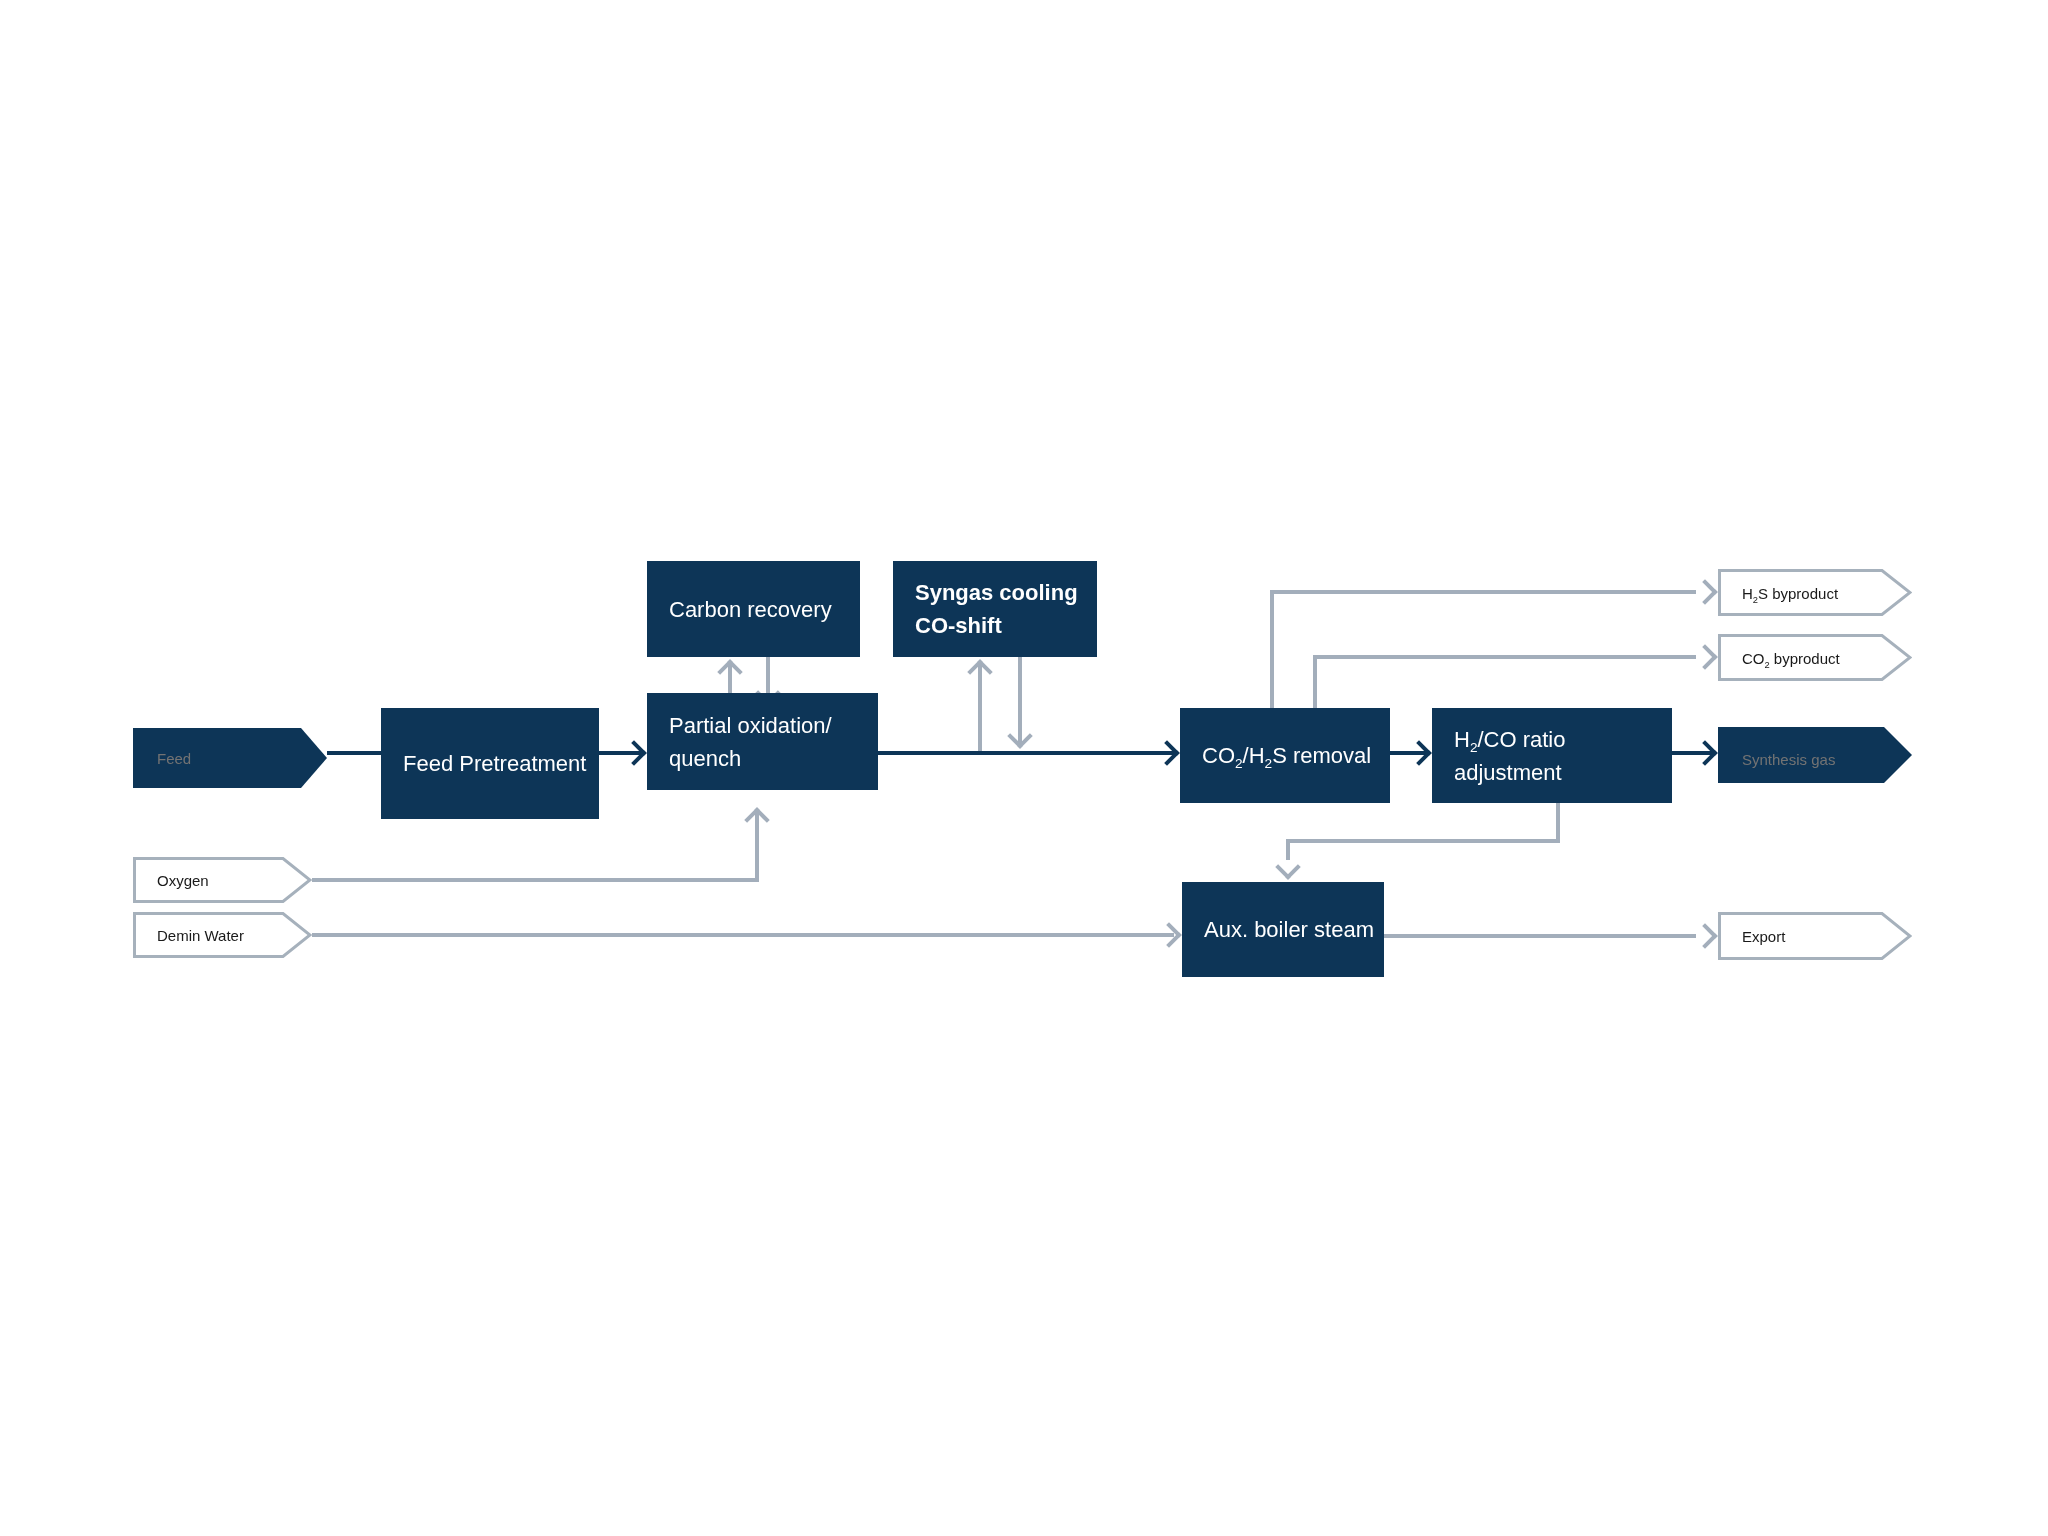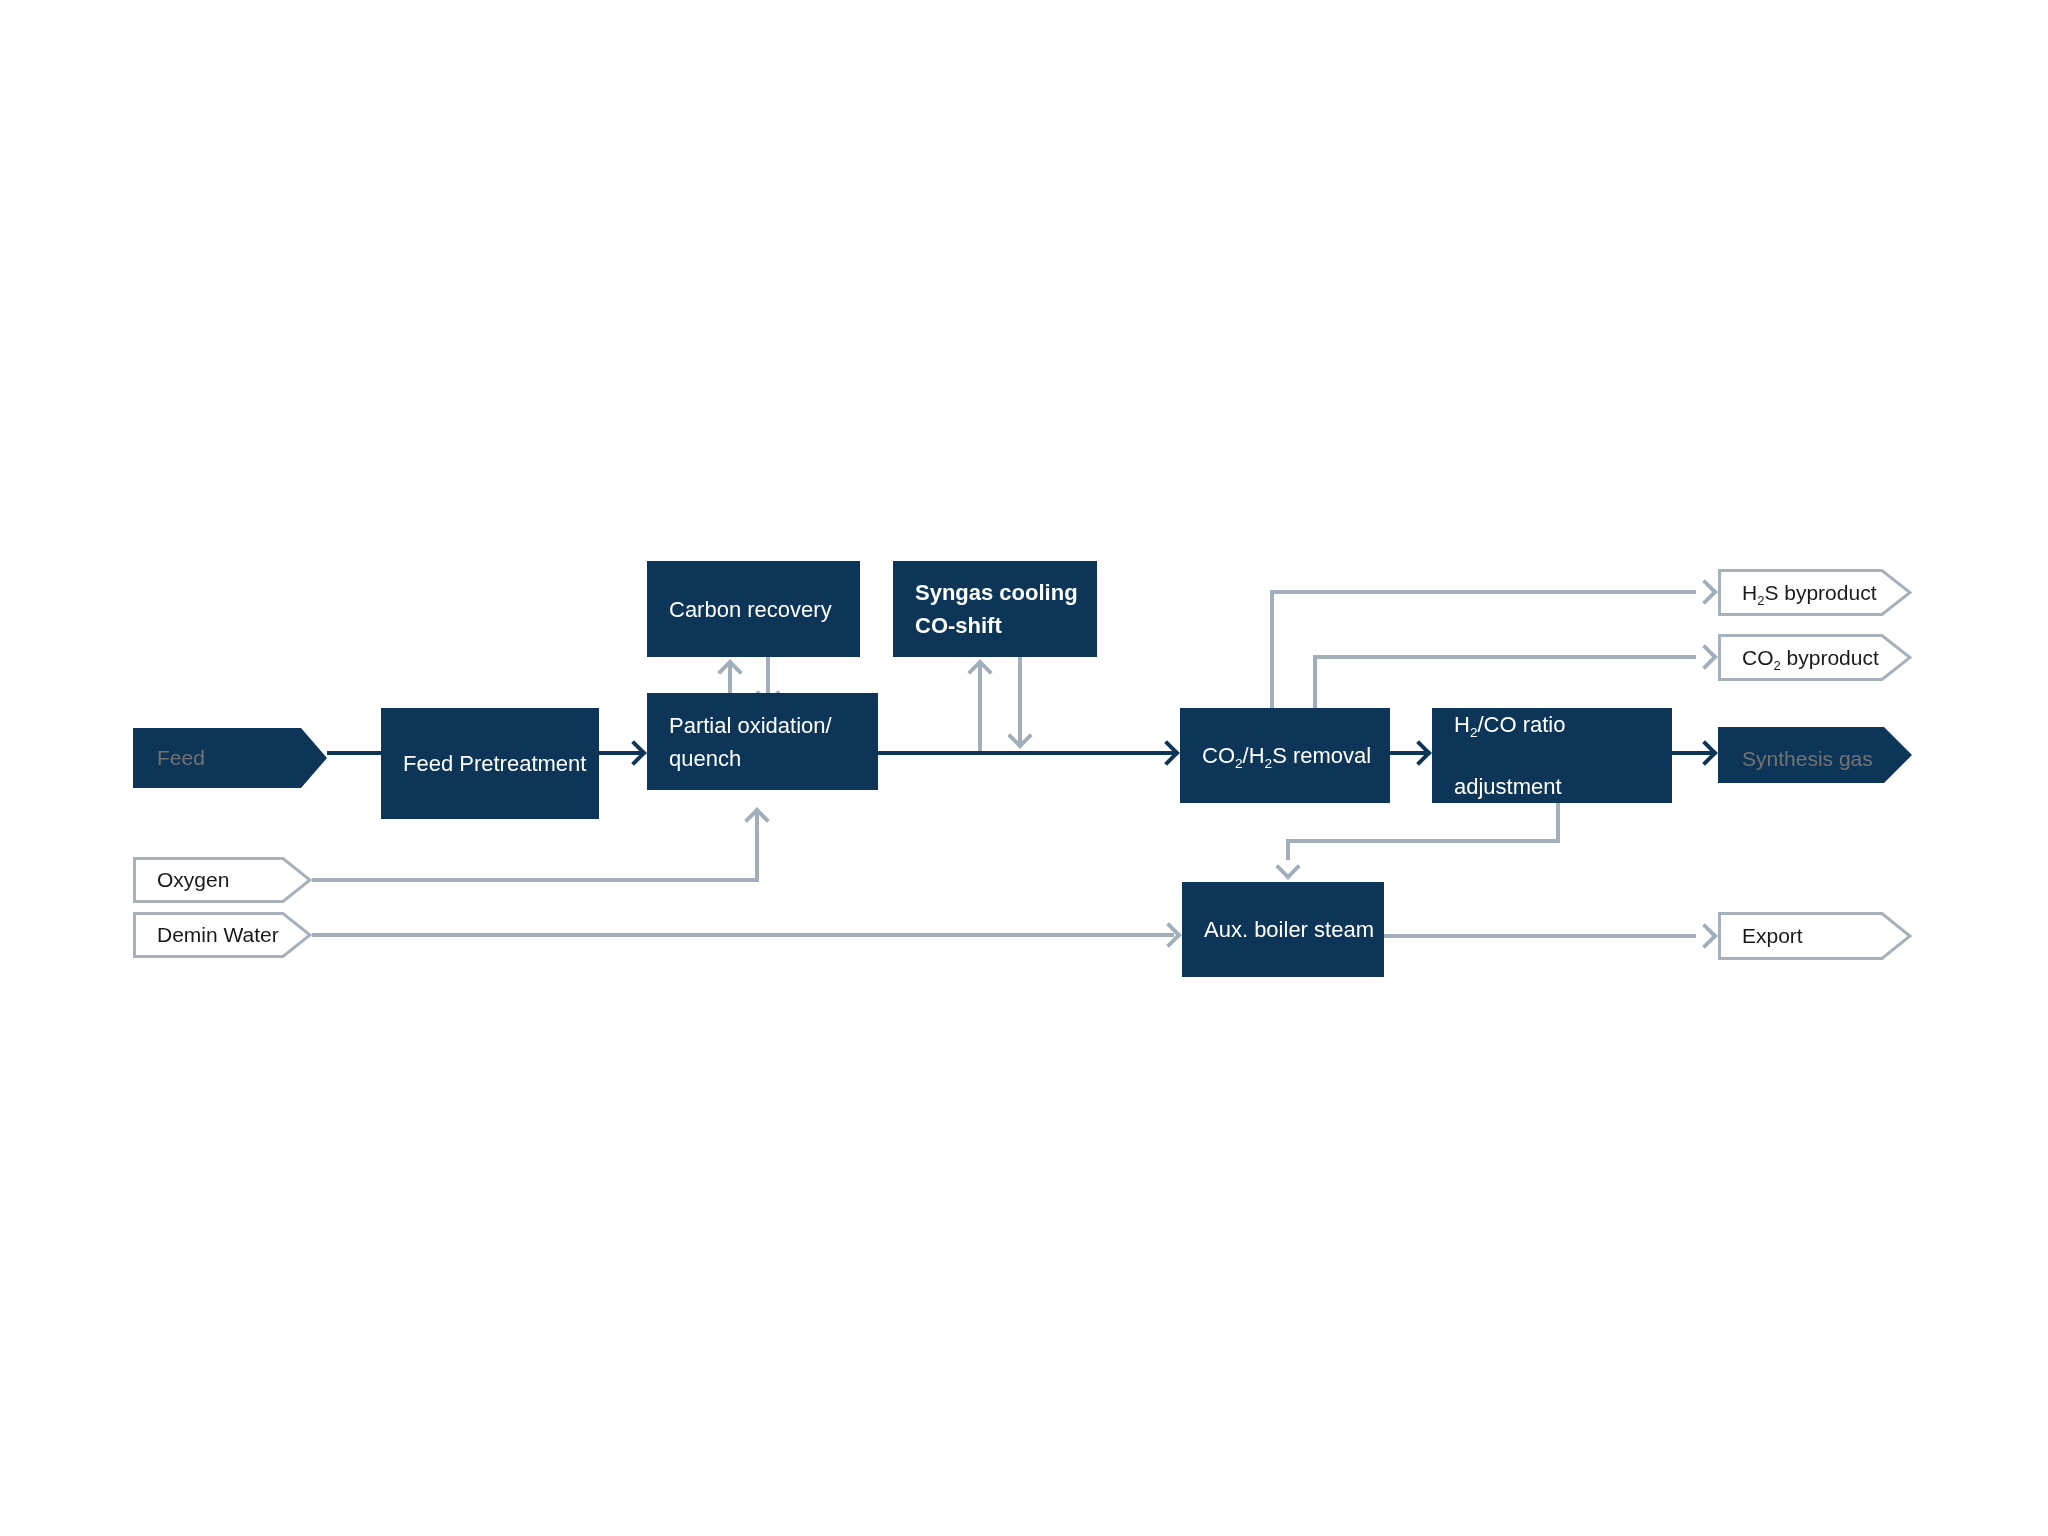--- a/index.html
+++ b/index.html
@@ -25,21 +25,21 @@
   }
   .pbox .ln { line-height: 33px; white-space: nowrap; }
   
   .tag { position: absolute; }
   .tag svg { position: absolute; left: 0; top: 0; display: block; }
   .tag .tag-label {
     position: absolute;
     left: 24px;
     top: 50%;
     transform: translateY(-50%);
-    font-size: 21px;
+    font-size: 15px;
     white-space: nowrap;
   }
   .tag.dark .tag-label { color: #737373; }
   .tag.light .tag-label { color: #1a1a1a; }
   
   .hline, .vline { position: absolute; }
   .hline { height: 4px; }
   .vline { width: 4px; }
   .navy-l { background: #0d3557; }
   .gray-l { background: #a3aebb; }
@@ -126,21 +126,21 @@
 
   <div class="pbox" style="left:893px; top:561px; width:204px; height:96px;font-weight:bold;">
     <span class="ln">Syngas cooling</span>
     <span class="ln">CO-shift</span>
   </div>
 
   <div class="pbox" style="left:1180px; top:708px; width:210px; height:95px;">
     <span class="ln">CO<sub>2</sub>/H<sub>2</sub>S removal</span>
   </div>
 
-  <div class="pbox" style="left:1432px; top:708px; width:240px; height:95px;justify-content:space-between;">
+  <div class="pbox" style="left:1432px; top:708px; width:240px; height:95px;">
     <span class="ln">H<sub>2</sub>/CO ratio</span>
     <span class="ln">adjustment</span>
   </div>
 
   <div class="pbox" style="left:1182px; top:882px; width:202px; height:95px;">
     <span class="ln">Aux. boiler steam</span>
   </div>
 
   <div class="tag dark" style="left:133px; top:728px; width:194px; height:60px;">
     <svg width="194" height="60">

